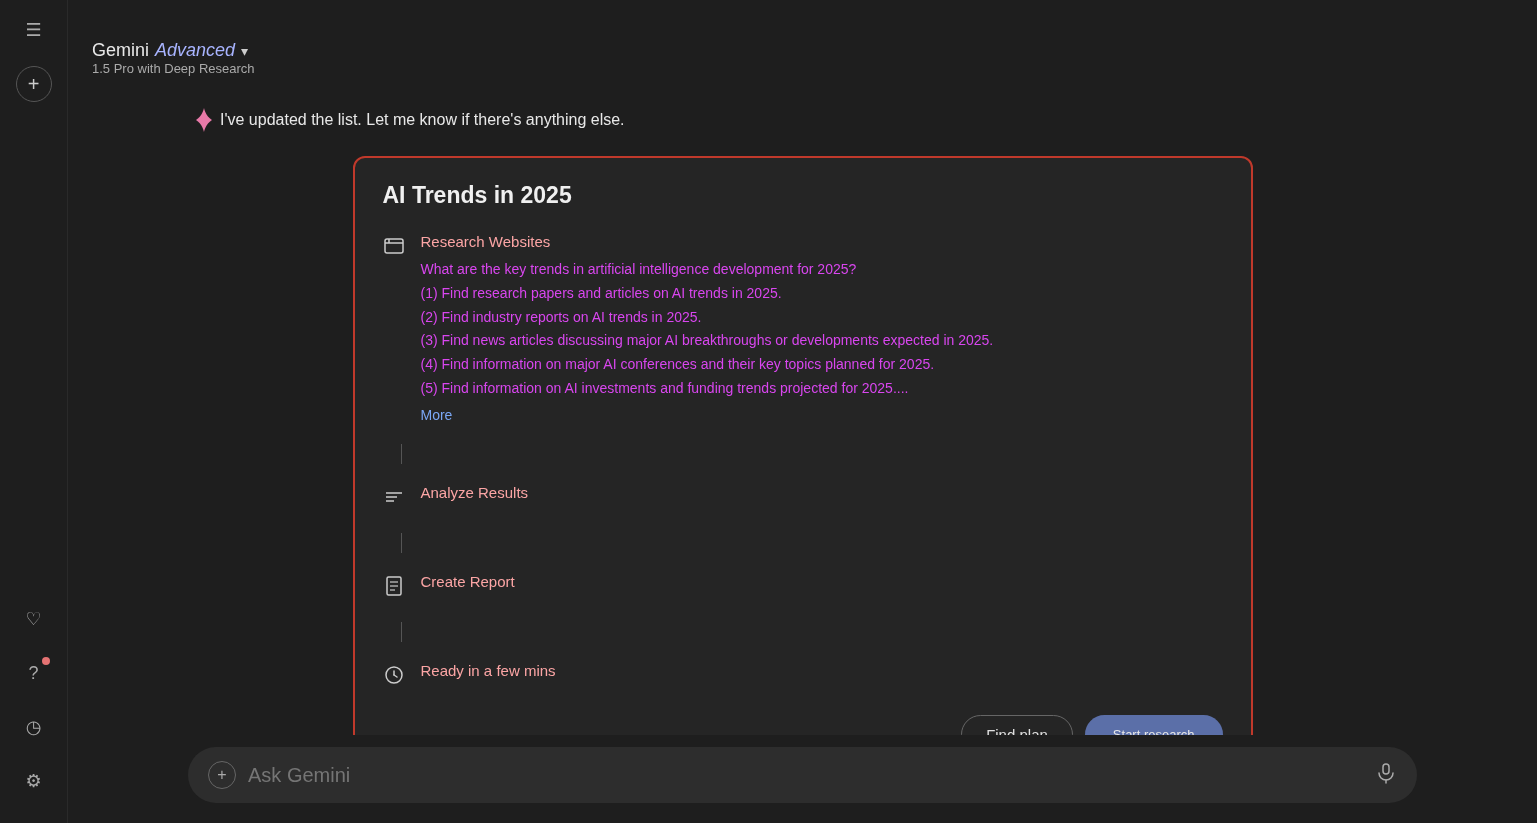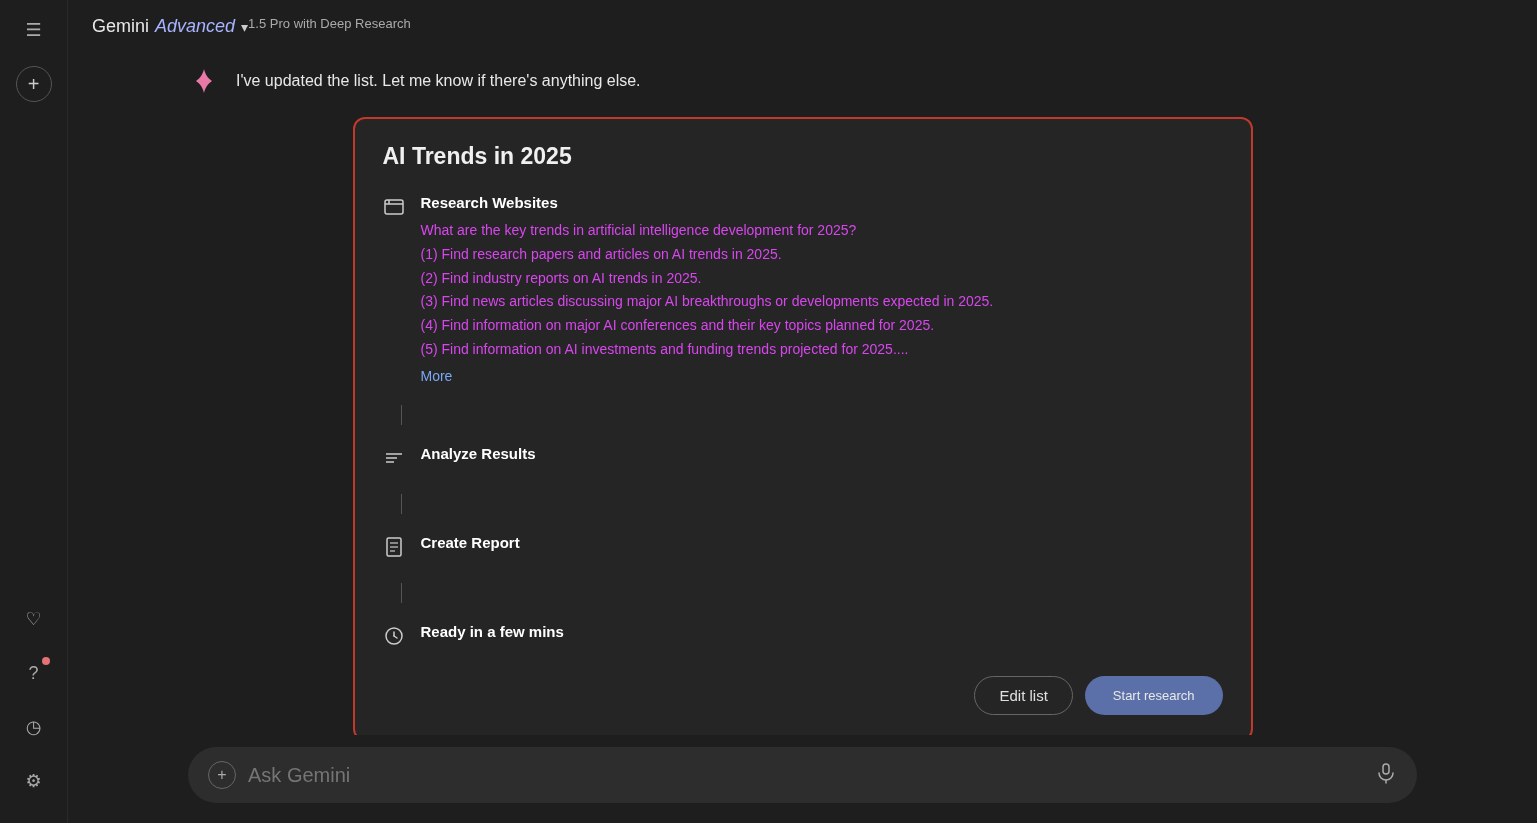--- a/index.html
+++ b/index.html
@@ -82,20 +82,22 @@
 
     
     .header {
       padding: 16px 24px 8px 24px;
       display: flex;
       align-items: center;
       gap: 8px;
     }
     .header-title {
       display: flex;
+      flex-direction: column;
+      margin-top: 24px;
     }
     .header-title-line1 {
       display: flex;
       align-items: center;
       gap: 6px;
       font-size: 18px;
       font-weight: 500;
     }
     .header-title-line1 .gemini-text { color: #e8e8e8; }
     .header-title-line1 .advanced-text { color: #a8b4ff; font-style: italic; }
@@ -114,21 +116,20 @@
       overflow-y: auto;
       padding: 20px 120px;
       display: flex;
       flex-direction: column;
       gap: 20px;
     }
 
     
     .message {
       display: flex;
-      gap: 16px;
       align-items: flex-start;
     }
     .message-text {
       font-size: 16px;
       color: #e8e8e8;
       line-height: 1.5;
       padding-top: 4px;
     }
 
     
@@ -157,22 +158,22 @@
       color: #ccc;
       font-size: 20px;
       flex-shrink: 0;
       margin-top: 2px;
     }
     .research-section-content {
       flex: 1;
     }
     .research-section-title {
       font-size: 15px;
-      font-weight: 700;
-      color: #ffffff;
+      font-weight: 400;
+      color: #fca5a5;
       margin-bottom: 8px;
     }
     .research-section-body {
       font-size: 14px;
       color: #d946ef;
       line-height: 1.7;
     }
     .more-link {
       color: #7ba7f5;
       cursor: pointer;
@@ -375,21 +376,21 @@
             <line x1="11" y1="7" x2="11" y2="11" stroke="#ccc" stroke-width="1.5" stroke-linecap="round"></line>
             <line x1="11" y1="11" x2="14" y2="13" stroke="#ccc" stroke-width="1.5" stroke-linecap="round"></line>
           </svg>
         </div>
         <div class="research-section-content">
           <div class="research-section-title">Ready in a few mins</div>
         </div>
       </div>
 
       <div class="card-footer">
-        <button class="btn-edit">Edit list</button>
+        <button class="btn-edit">Find plan</button>
         <button class="btn-start">Start research</button>
       </div>
     </div>
 
   </div>
 
   <div class="input-area">
     <div class="input-box">
       <div class="input-plus">
         <span>+</span>

